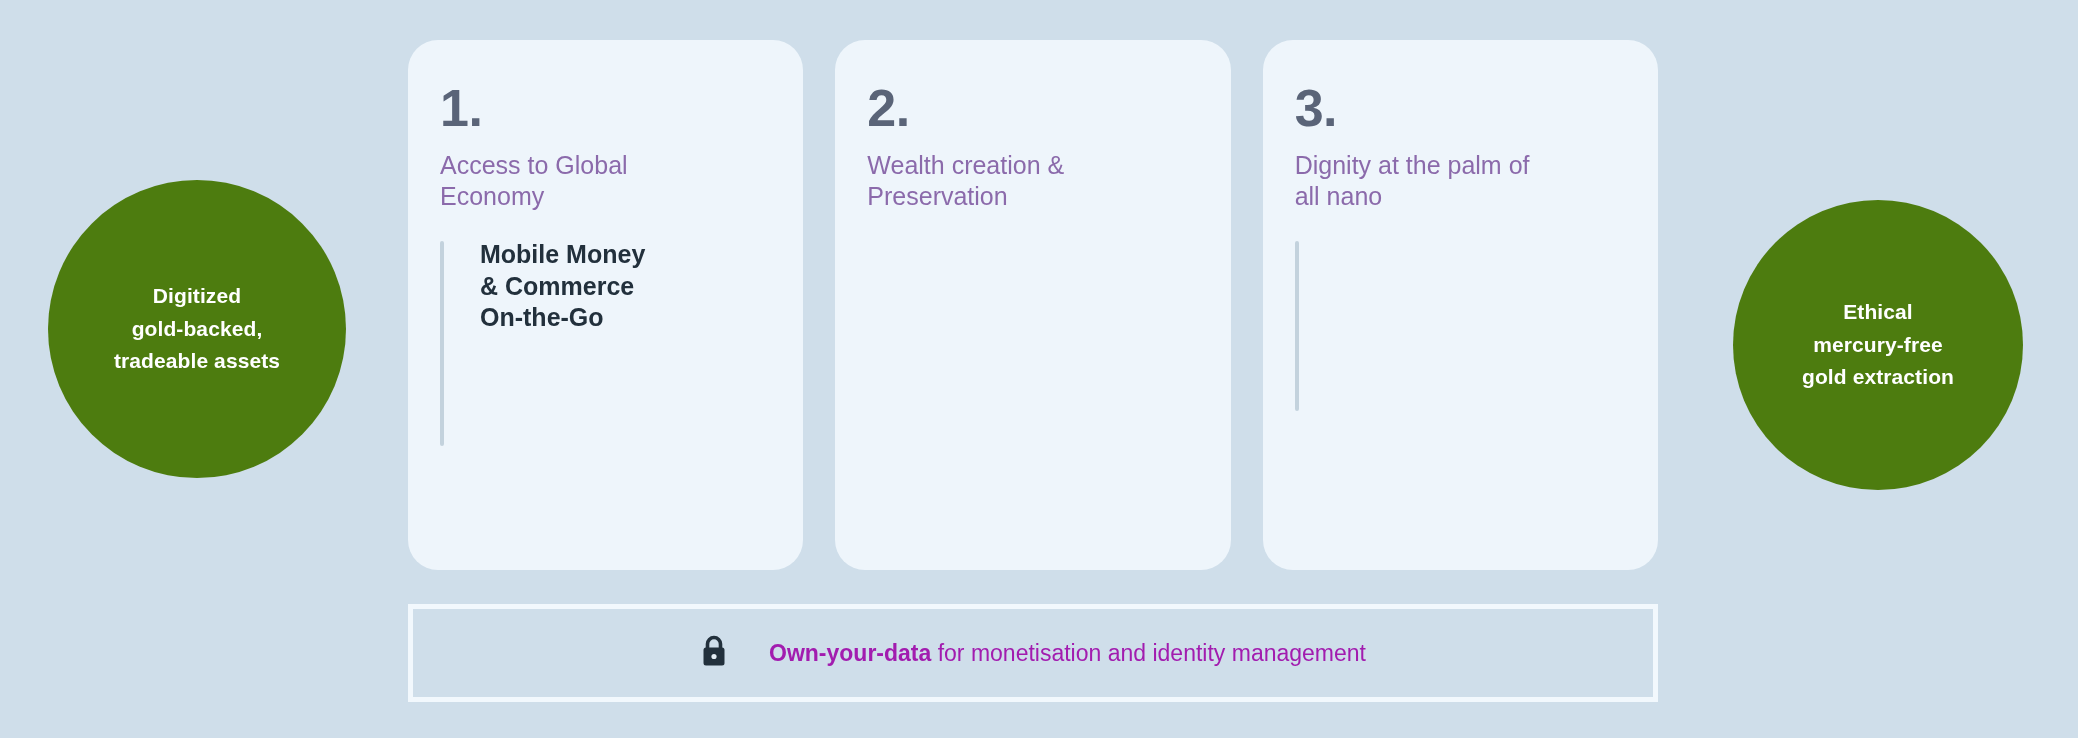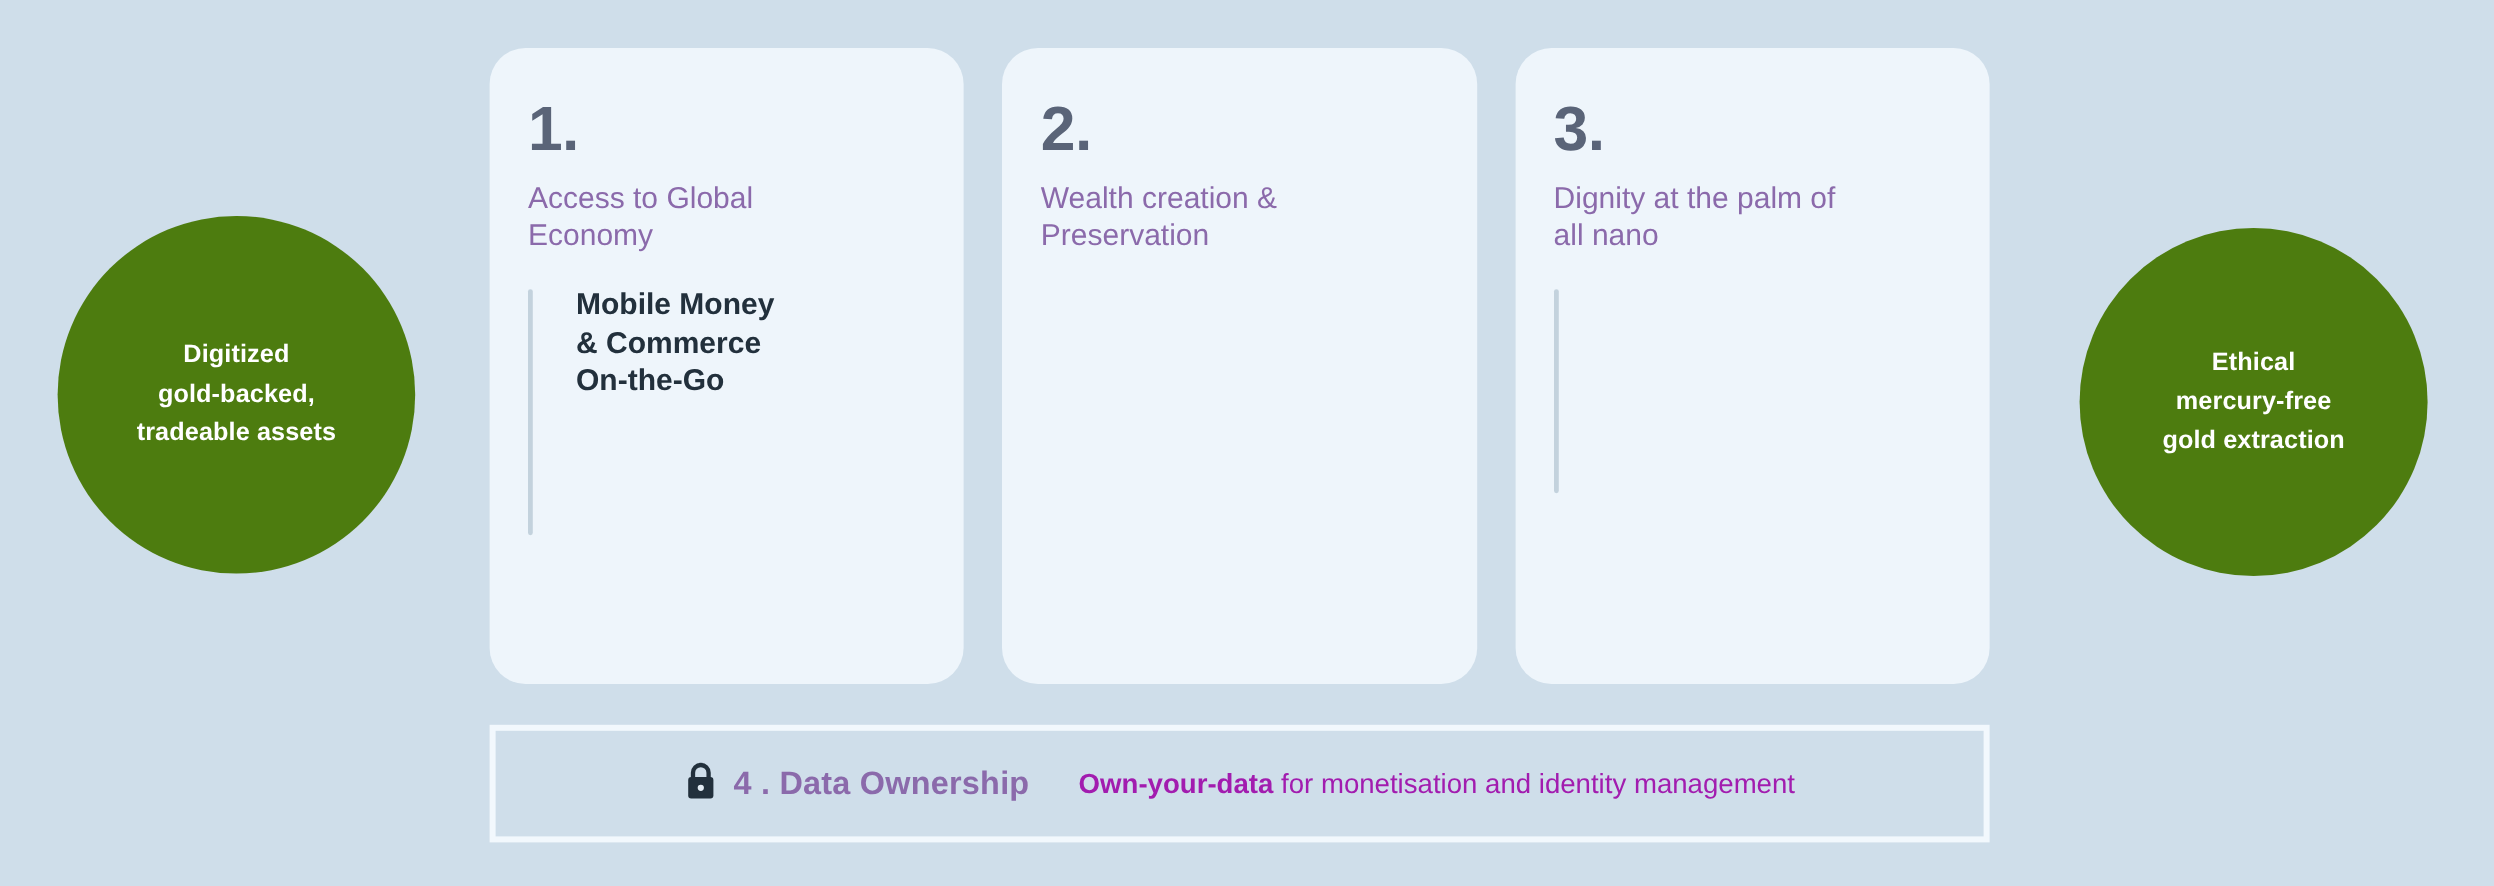--- a/index.html
+++ b/index.html
@@ -28,21 +28,21 @@
   }
   .circle-text {
     color: #ffffff;
     font-weight: bold;
     font-size: 21px;
     line-height: 1.55;
     letter-spacing: 0.1px;
     white-space: pre-line;
   }
   #circle-left  { left: 48px;  top: 180px; width: 298px; height: 298px; }
-  #circle-right { left: 1733px; top: 190px; width: 290px; height: 290px; text-align: center; }
+  #circle-right { left: 1733px; top: 200px; width: 290px; height: 290px; text-align: center; }
 
   
   .cards {
     position: absolute;
     left: 408px;
     top: 40px;
     width: 1250px;
     height: 530px;
     display: flex;
     gap: 32px;
@@ -185,16 +185,15 @@
 
 <div id="bottom-bar">
   <div class="bar-inner">
     <span class="lock-icon">
       <svg width="28" height="34" viewBox="0 0 28 34" xmlns="http://www.w3.org/2000/svg">
         <path d="M7.5 14 V10 a6.5 6.5 0 0 1 13 0 v4" fill="none" stroke="#22303c" stroke-width="3.6" stroke-linecap="round"></path>
         <rect x="3.5" y="13.5" width="21" height="18" rx="2.5" fill="#22303c"></rect>
         <circle cx="14" cy="22.5" r="2.6" fill="#e3ecf4"></circle>
       </svg>
     </span>
-    <span class="bar-label">4 . Data Ownership</span>
     <span class="bar-text"><b>Own-your-data</b><span> for monetisation and identity management</span></span>
   </div>
 </div>
 
 </body></html>

